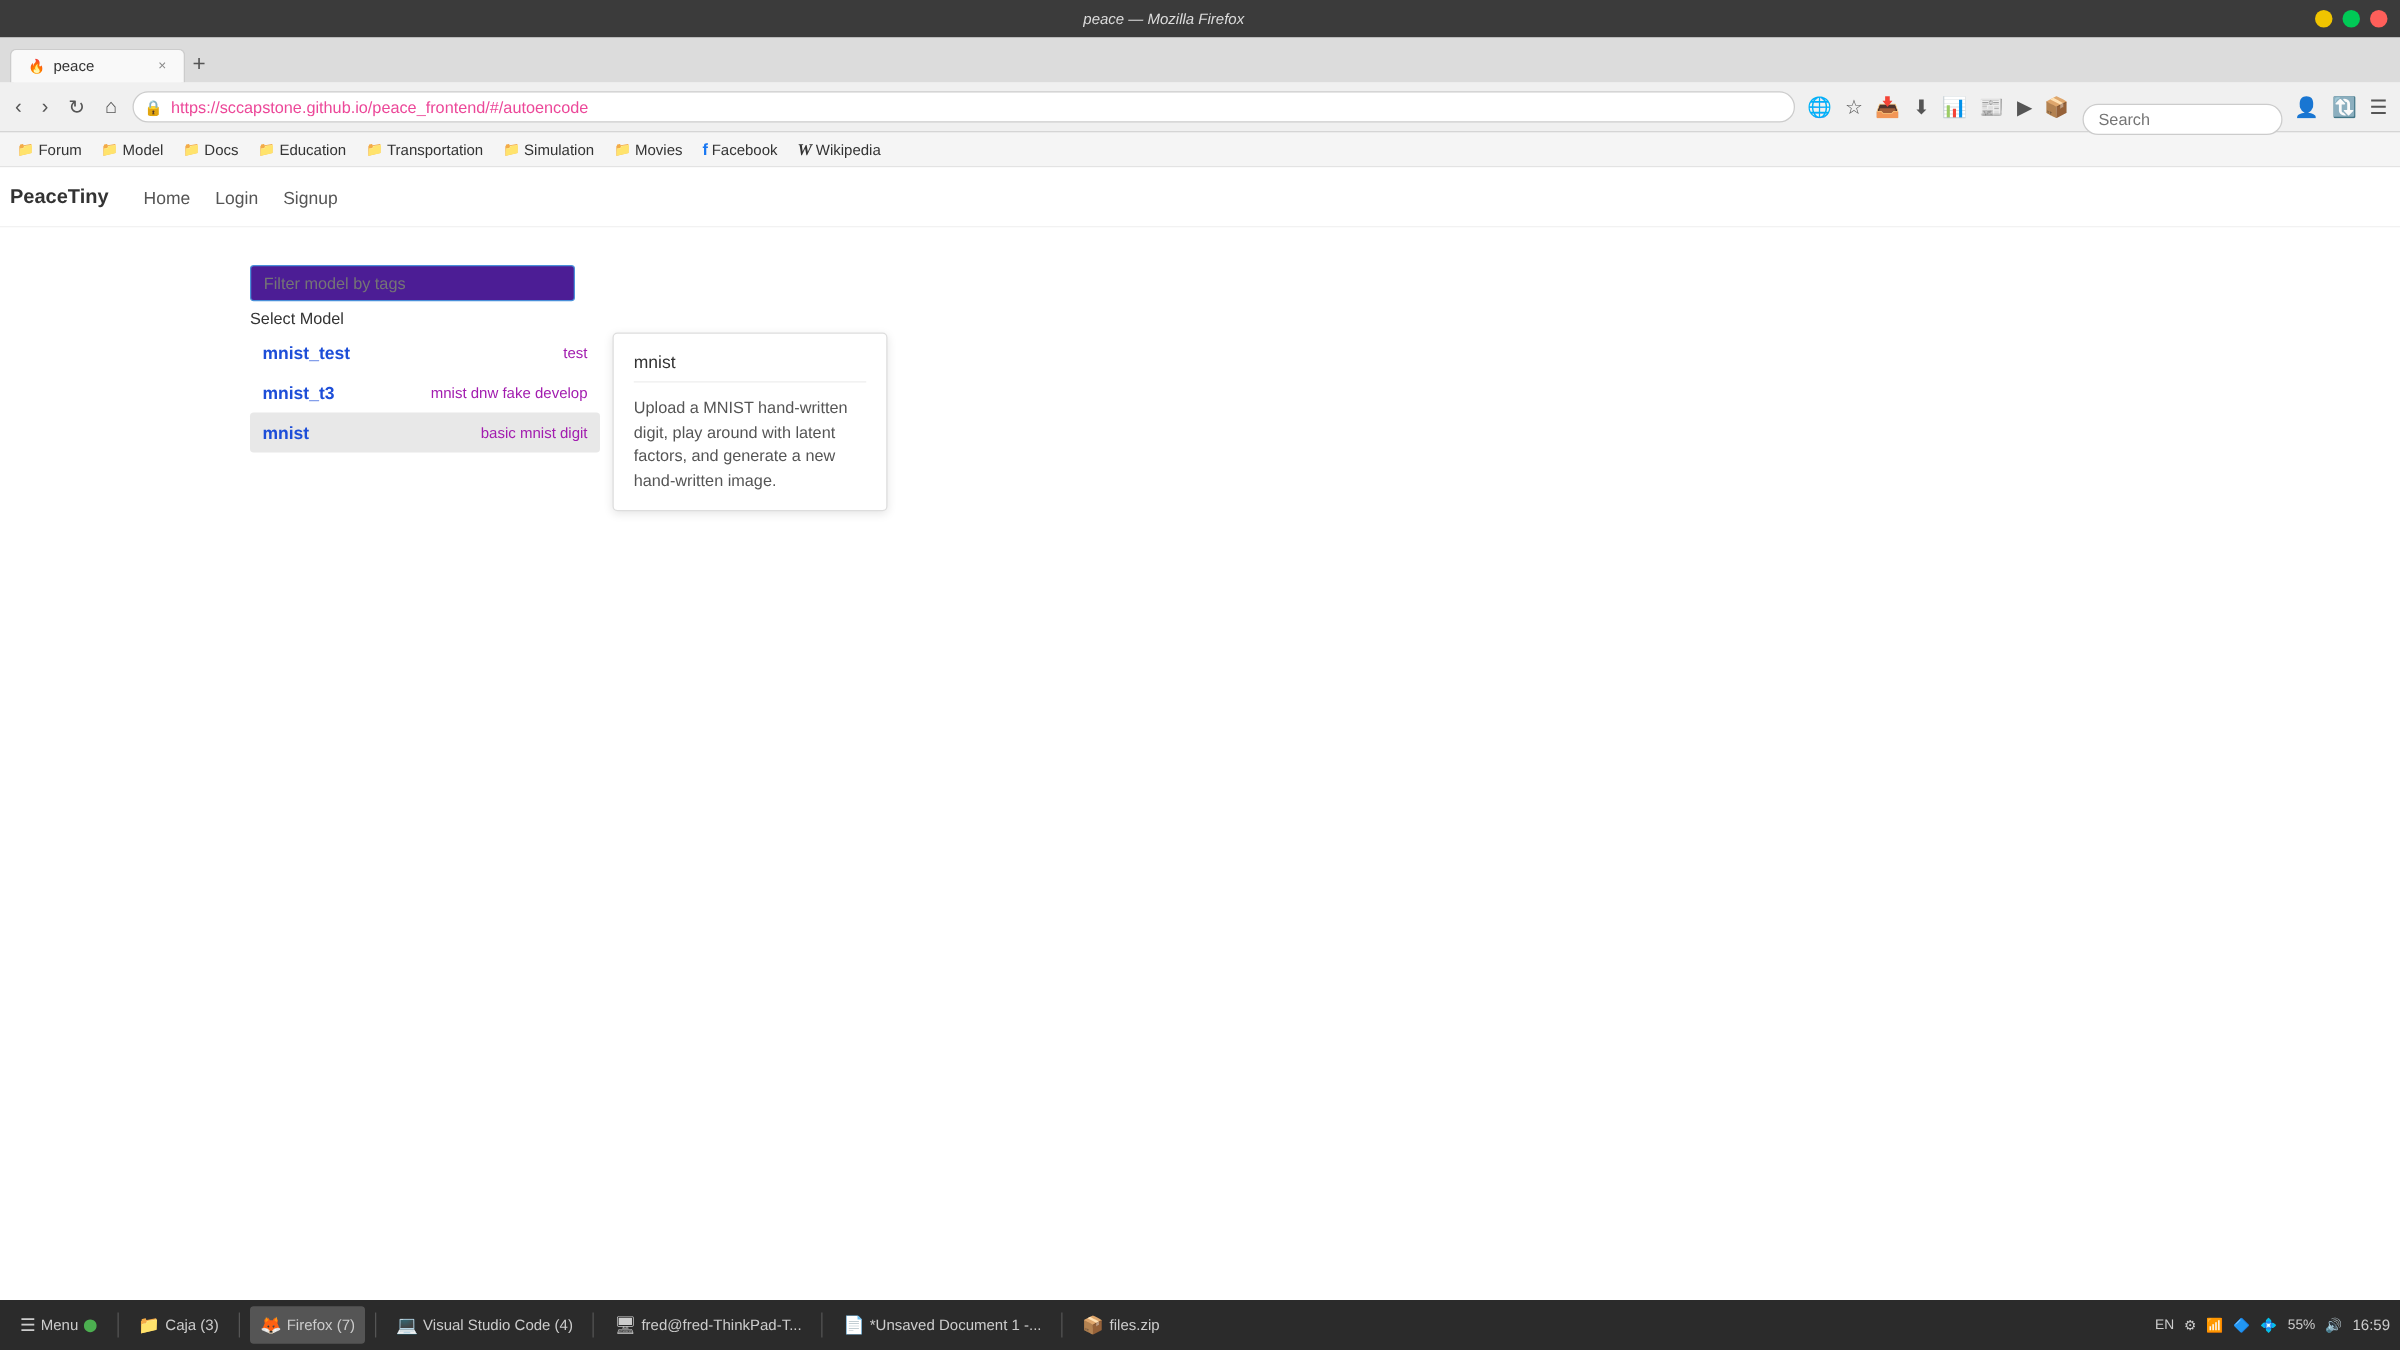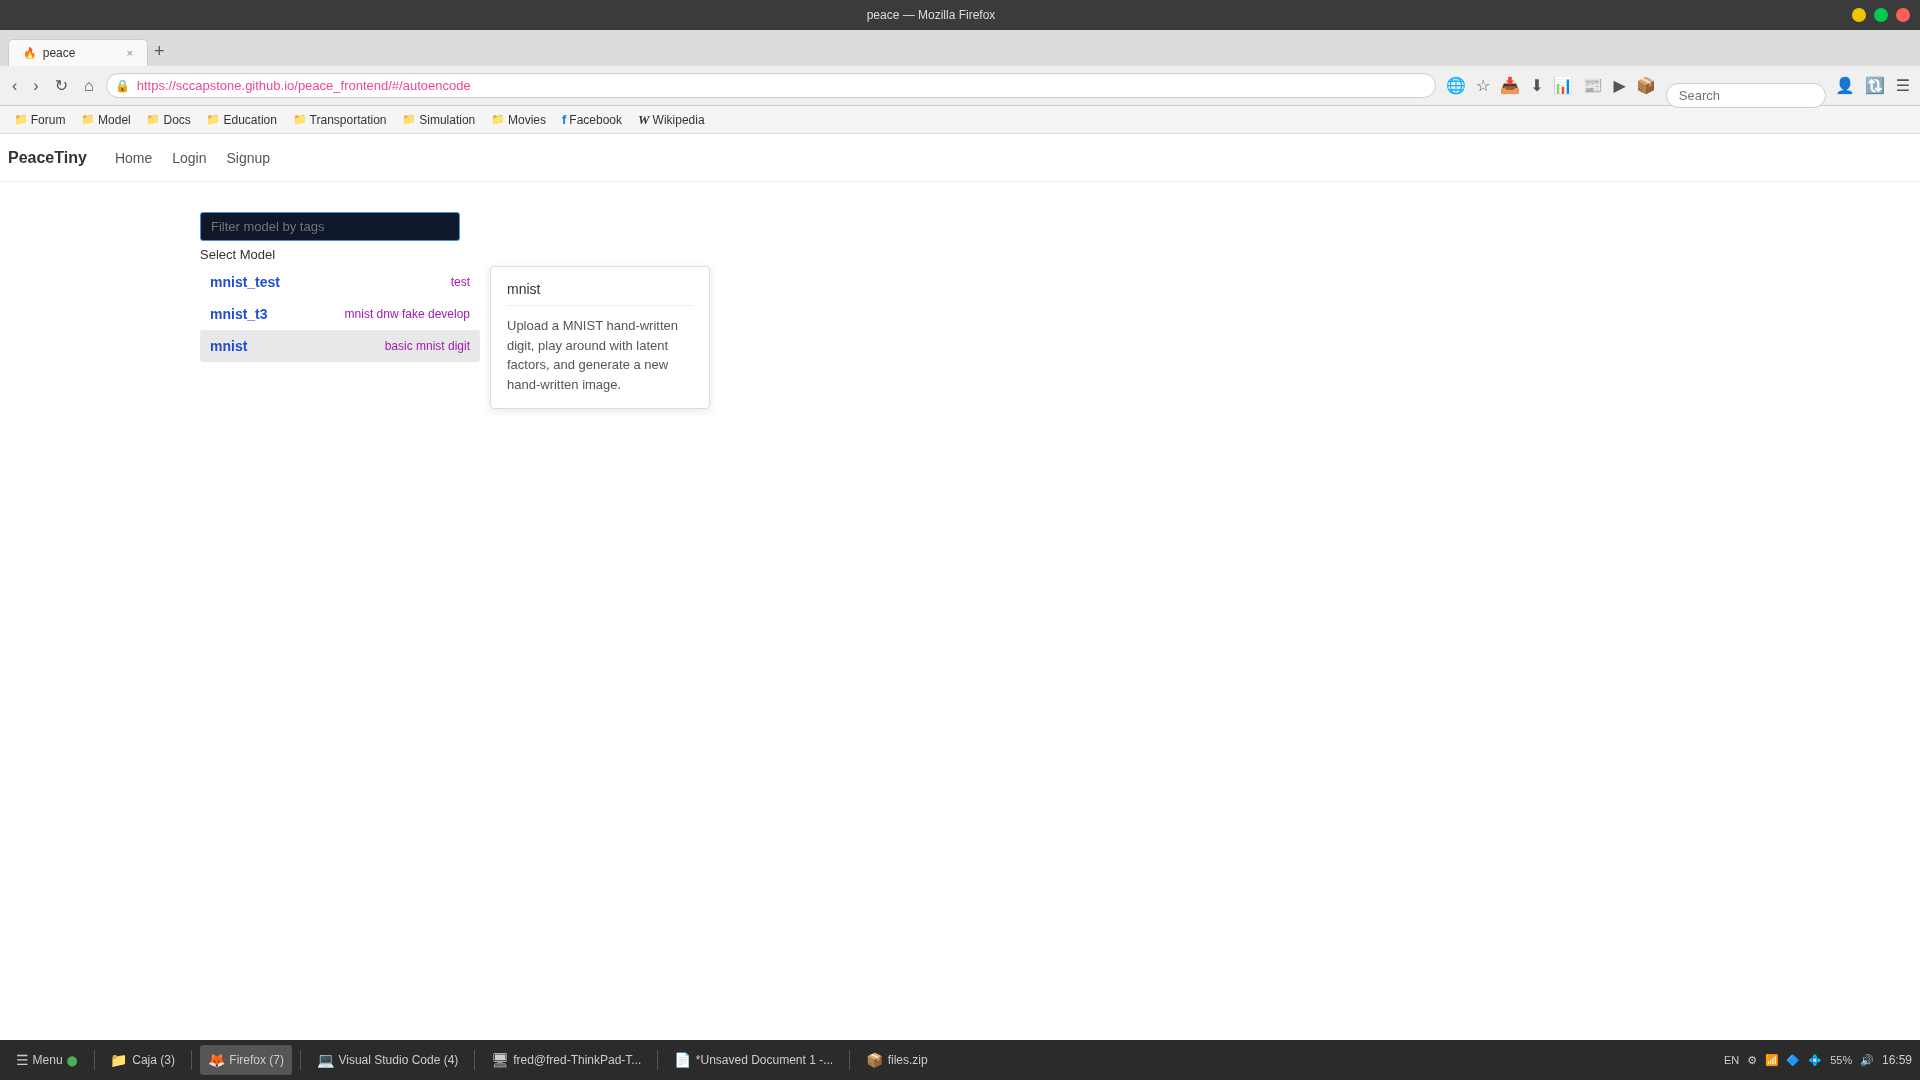--- a/index.html
+++ b/index.html
@@ -8,21 +8,21 @@
     
     .browser-titlebar {
       background: #3b3b3b;
       color: #ccc;
       height: 30px;
       display: flex;
       align-items: center;
       padding: 0 10px;
       font-size: 12px;
     }
-    .browser-titlebar-title { flex: 1; text-align: center; color: #ddd; }
+    .browser-titlebar-title { flex: 1; text-align: center; color: #ddd; font-style: italic; }
     .browser-titlebar-controls { display: flex; gap: 8px; margin-left: auto; }
     .titlebar-btn {
       width: 14px; height: 14px; border-radius: 50%; border: none; cursor: pointer;
     }
     .titlebar-btn.minimize { background: #f0c400; }
     .titlebar-btn.maximize { background: #00ca56; }
     .titlebar-btn.close { background: #ff5f5a; }
 
     
     .browser-tabbar {
@@ -152,21 +152,21 @@
 
     
     .filter-input {
       width: 260px;
       border: 1px solid #4a90d9;
       border-radius: 3px;
       padding: 6px 10px;
       font-size: 13px;
       outline: none;
       color: #888;
-      background: #0f172a;
+      background: #4c1d95;
     }
 
     .select-model-label {
       font-size: 13px;
       color: #333;
       margin-top: 6px;
       margin-bottom: 2px;
     }
     .model-row {
       display: flex;

